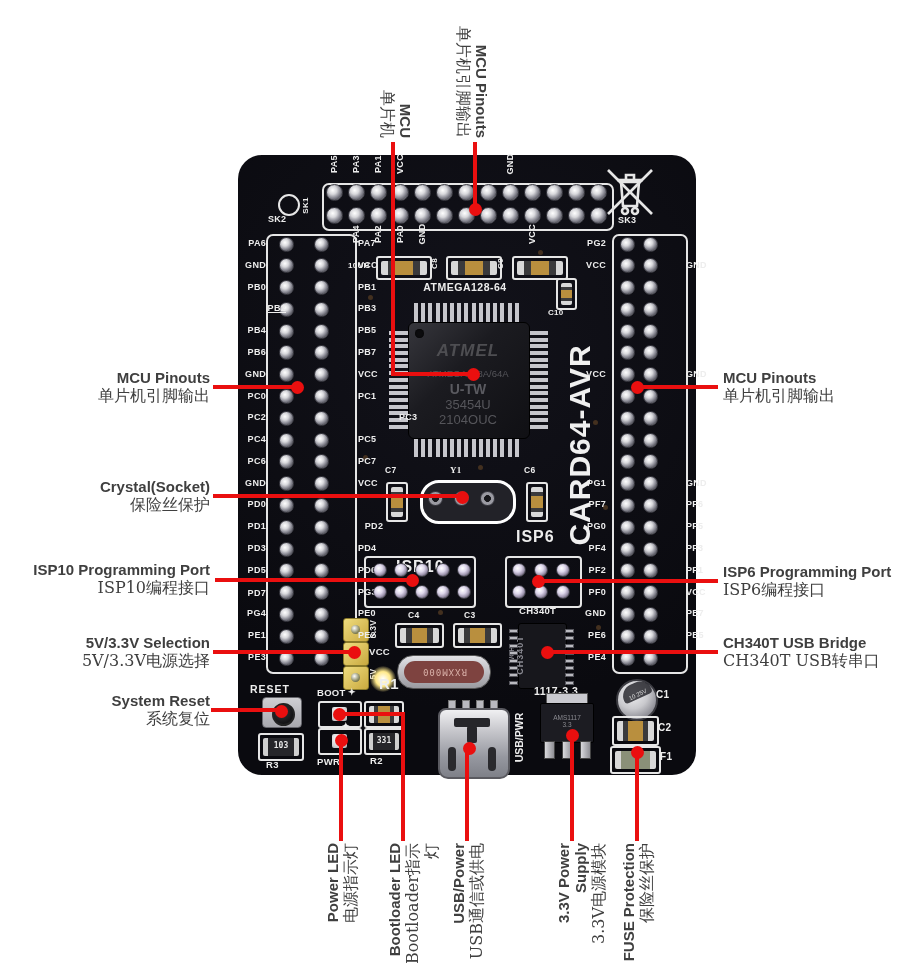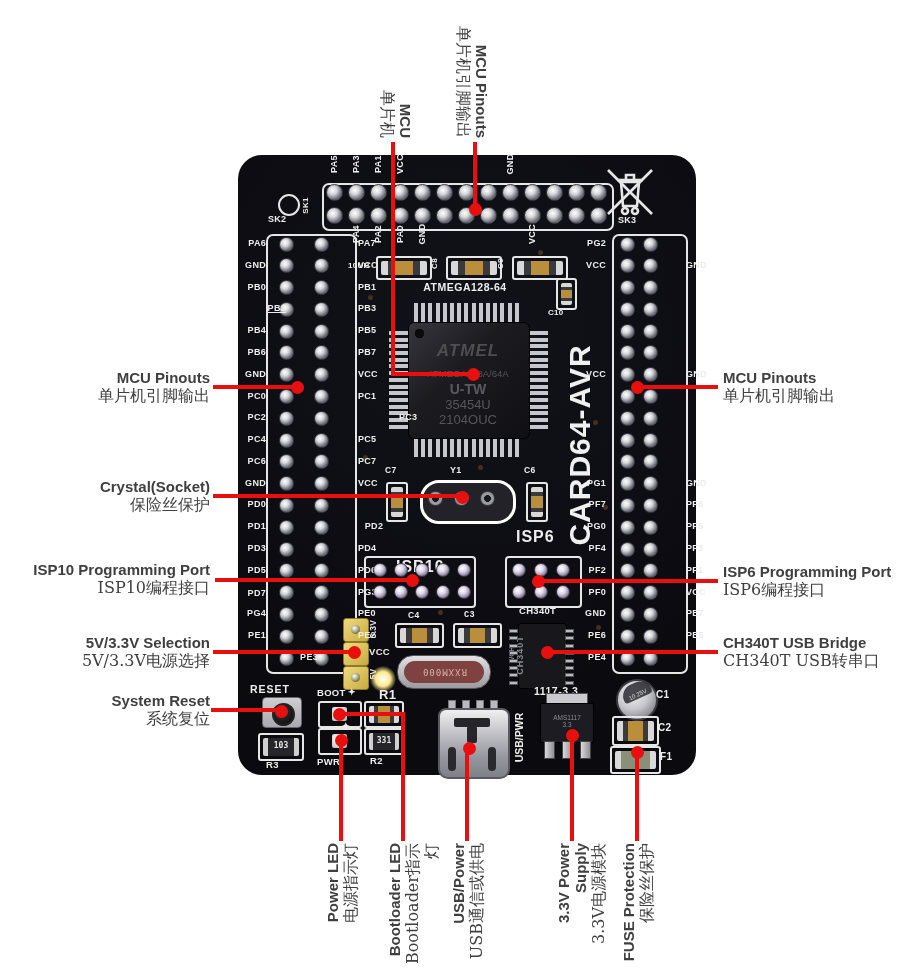--- a/index.html
+++ b/index.html
@@ -93,40 +93,40 @@
     <div class="chiptxt" style="top:242px;font-size:13px;">35454U</div>
     <div class="chiptxt" style="top:257px;font-size:13px;">2104OUC</div>
 
     <div style="position:absolute;left:222px;top:273px;width:240px;height:34px;transform:rotate(-90deg);text-align:center;
                 color:#f0f0f0;font:bold 30px 'Liberation Sans',sans-serif;letter-spacing:1px;">CARD64-AVR</div>
 
     <div class="sl" style="left:147px;top:310px;font-size:8.5px;">C7</div>
     <div class="smdbox" style="left:148px;top:327px;width:18px;height:36px;">
         <div class="smdv"></div>
       </div>
-    <div class="sl" style="left:212px;top:310px;">Y1</div>
+    <div class="sl" style="left:212px;top:310px;font-family:Liberation Serif, serif;">Y1</div>
     <div style="position:absolute;left:182px;top:325px;width:90px;height:38px;border:3px solid #fff;border-radius:19px;background:#222228;"></div>
     <div class="pin" style="left:190px;top:336px;background:radial-gradient(circle,#17171b 0 34%,#9a9aa2 40% 80%,#55555c);"></div>
     <div class="pin" style="left:216px;top:336px;background:radial-gradient(circle,#17171b 0 34%,#9a9aa2 40% 80%,#55555c);"></div>
     <div class="pin" style="left:242px;top:336px;background:radial-gradient(circle,#17171b 0 34%,#9a9aa2 40% 80%,#55555c);"></div>
     <div class="sl" style="left:286px;top:310px;font-size:8.5px;">C6</div>
     <div class="smdbox" style="left:288px;top:327px;width:18px;height:36px;">
         <div class="smdv"></div>
       </div>
 
     <div class="sl" style="left:158px;top:373px;font-size:16px;letter-spacing:1px;margin-top:30px;">ISP10</div>
     <div class="outline" style="left:126px;top:401px;width:108px;height:48px;border-width:2.5px;border-radius:4px;"></div>
     <div class="sl" style="left:278px;top:373px;font-size:16px;letter-spacing:1px;">ISP6</div>
     <div class="outline" style="left:267px;top:401px;width:73px;height:48px;border-width:2.5px;border-radius:4px;"></div>
 
     <div class="sl" style="left:170px;top:455px;font-size:8.5px;">C4</div>
     <div class="smdbox" style="left:157px;top:468px;width:45px;height:21px;">
         <div class="smd"></div>
       </div>
-    <div class="sl" style="left:226px;top:455px;font-size:8.5px;font-family:Liberation Mono, monospace;">C3</div>
+    <div class="sl" style="left:226px;top:455px;font-size:8.5px;">C3</div>
     <div class="smdbox" style="left:215px;top:468px;width:45px;height:21px;">
         <div class="smd"></div>
       </div>
 
     <div class="sl" style="left:281px;top:450px;font-size:9.5px;">CH340T</div>
     <div style="position:absolute;left:280px;top:468px;width:47px;height:64px;background:#17171c;border-radius:3px;border:1px solid #000;"></div>
     <div style="position:absolute;left:272px;top:466px;width:64px;height:68px;transform:rotate(-90deg);text-align:center;color:#8a8a92;">
       <div style="font:bold 7px 'Liberation Sans',sans-serif;">WCH</div>
       <div style="font:bold 9px 'Liberation Sans',sans-serif;letter-spacing:1px;">CH340T</div>
     </div>
@@ -152,21 +152,21 @@
 
     <div class="sl" style="left:12px;top:528px;font-size:10.5px;letter-spacing:1px;">RESET</div>
     <div style="position:absolute;left:24px;top:542px;width:38px;height:29px;background:linear-gradient(180deg,#cfcfd3,#a8a8ae);border:1px solid #66666c;border-radius:4px;">
       <div style="position:absolute;left:9px;top:5px;width:19px;height:19px;border-radius:50%;background:radial-gradient(circle at 40% 35%,#3a3a3e,#141416 70%);border:2px solid #222;"></div>
     </div>
 
     <div style="position:absolute;left:132px;top:511px;width:26px;height:26px;border-radius:50%;background:radial-gradient(circle,#ffffff,#ffe98a 40%,rgba(255,230,120,0) 72%);"></div>
 
     <div class="sl" style="left:79px;top:532px;font-size:9.5px;">BOOT</div>
     <div class="sl" style="left:110px;top:532px;font-size:9px;">✦</div>
-    <div class="sl" style="left:141px;top:532px;font-size:13px;">R1</div>
+    <div class="sl" style="left:141px;top:520px;font-size:15px;">R1</div>
     <div class="smdbox" style="left:80px;top:546px;width:40px;height:23px;">
         <div class="led" style="left:12px;top:4px;"></div>
       </div>
     <div class="smdbox" style="left:126px;top:546px;width:36px;height:23px;">
         <div class="smd"></div>
       </div>
     <div class="sl" style="left:104px;top:566px;font-size:9px;">✦</div>
 
     <div class="smdbox" style="left:80px;top:573px;width:40px;height:23px;">
         <div class="led" style="left:12px;top:4px;"></div>
@@ -334,21 +334,21 @@
       <div class="pin" style="left: 40.5px; top: 451.93px;"></div>
       <div class="pin" style="left: 75.5px; top: 451.93px;"></div>
       <div class="sl" style="left: 0px; top: 453.43px; width: 28px; text-align: right;">PG4</div>
       <div class="sl" style="left: 120px; top: 453.43px; width: 32px;">PE0</div>
       <div class="pin" style="left: 40.5px; top: 473.72px;"></div>
       <div class="pin" style="left: 75.5px; top: 473.72px;"></div>
       <div class="sl" style="left: 0px; top: 475.22px; width: 28px; text-align: right;">PE1</div>
       <div class="sl" style="left: 120px; top: 475.22px; width: 32px;">PE2</div>
       <div class="pin" style="left: 40.5px; top: 495.51px;"></div>
       <div class="pin" style="left: 75.5px; top: 495.51px;"></div>
-      <div class="sl" style="left: 0px; top: 497.01px; width: 44px; text-align: right; padding-left: 36px;">PE3</div>
+      <div class="sl" style="left: 0px; top: 497.01px; width: 28px; text-align: right;">PE3</div>
       <div class="pin" style="left: 381.5px; top: 81.5px;"></div>
       <div class="pin" style="left: 404.5px; top: 81.5px;"></div>
       <div class="sl" style="left: 336px; top: 83px; width: 32px; text-align: right;">PG2</div>
       <div class="pin" style="left: 381.5px; top: 103.29px;"></div>
       <div class="pin" style="left: 404.5px; top: 103.29px;"></div>
       <div class="sl" style="left: 336px; top: 104.79px; width: 32px; text-align: right;">VCC</div>
       <div class="sl" style="left: 448px; top: 104.79px; width: 32px;">GND</div>
       <div class="pin" style="left: 381.5px; top: 125.08px;"></div>
       <div class="pin" style="left: 404.5px; top: 125.08px;"></div>
       <div class="pin" style="left: 381.5px; top: 146.87px;"></div>

